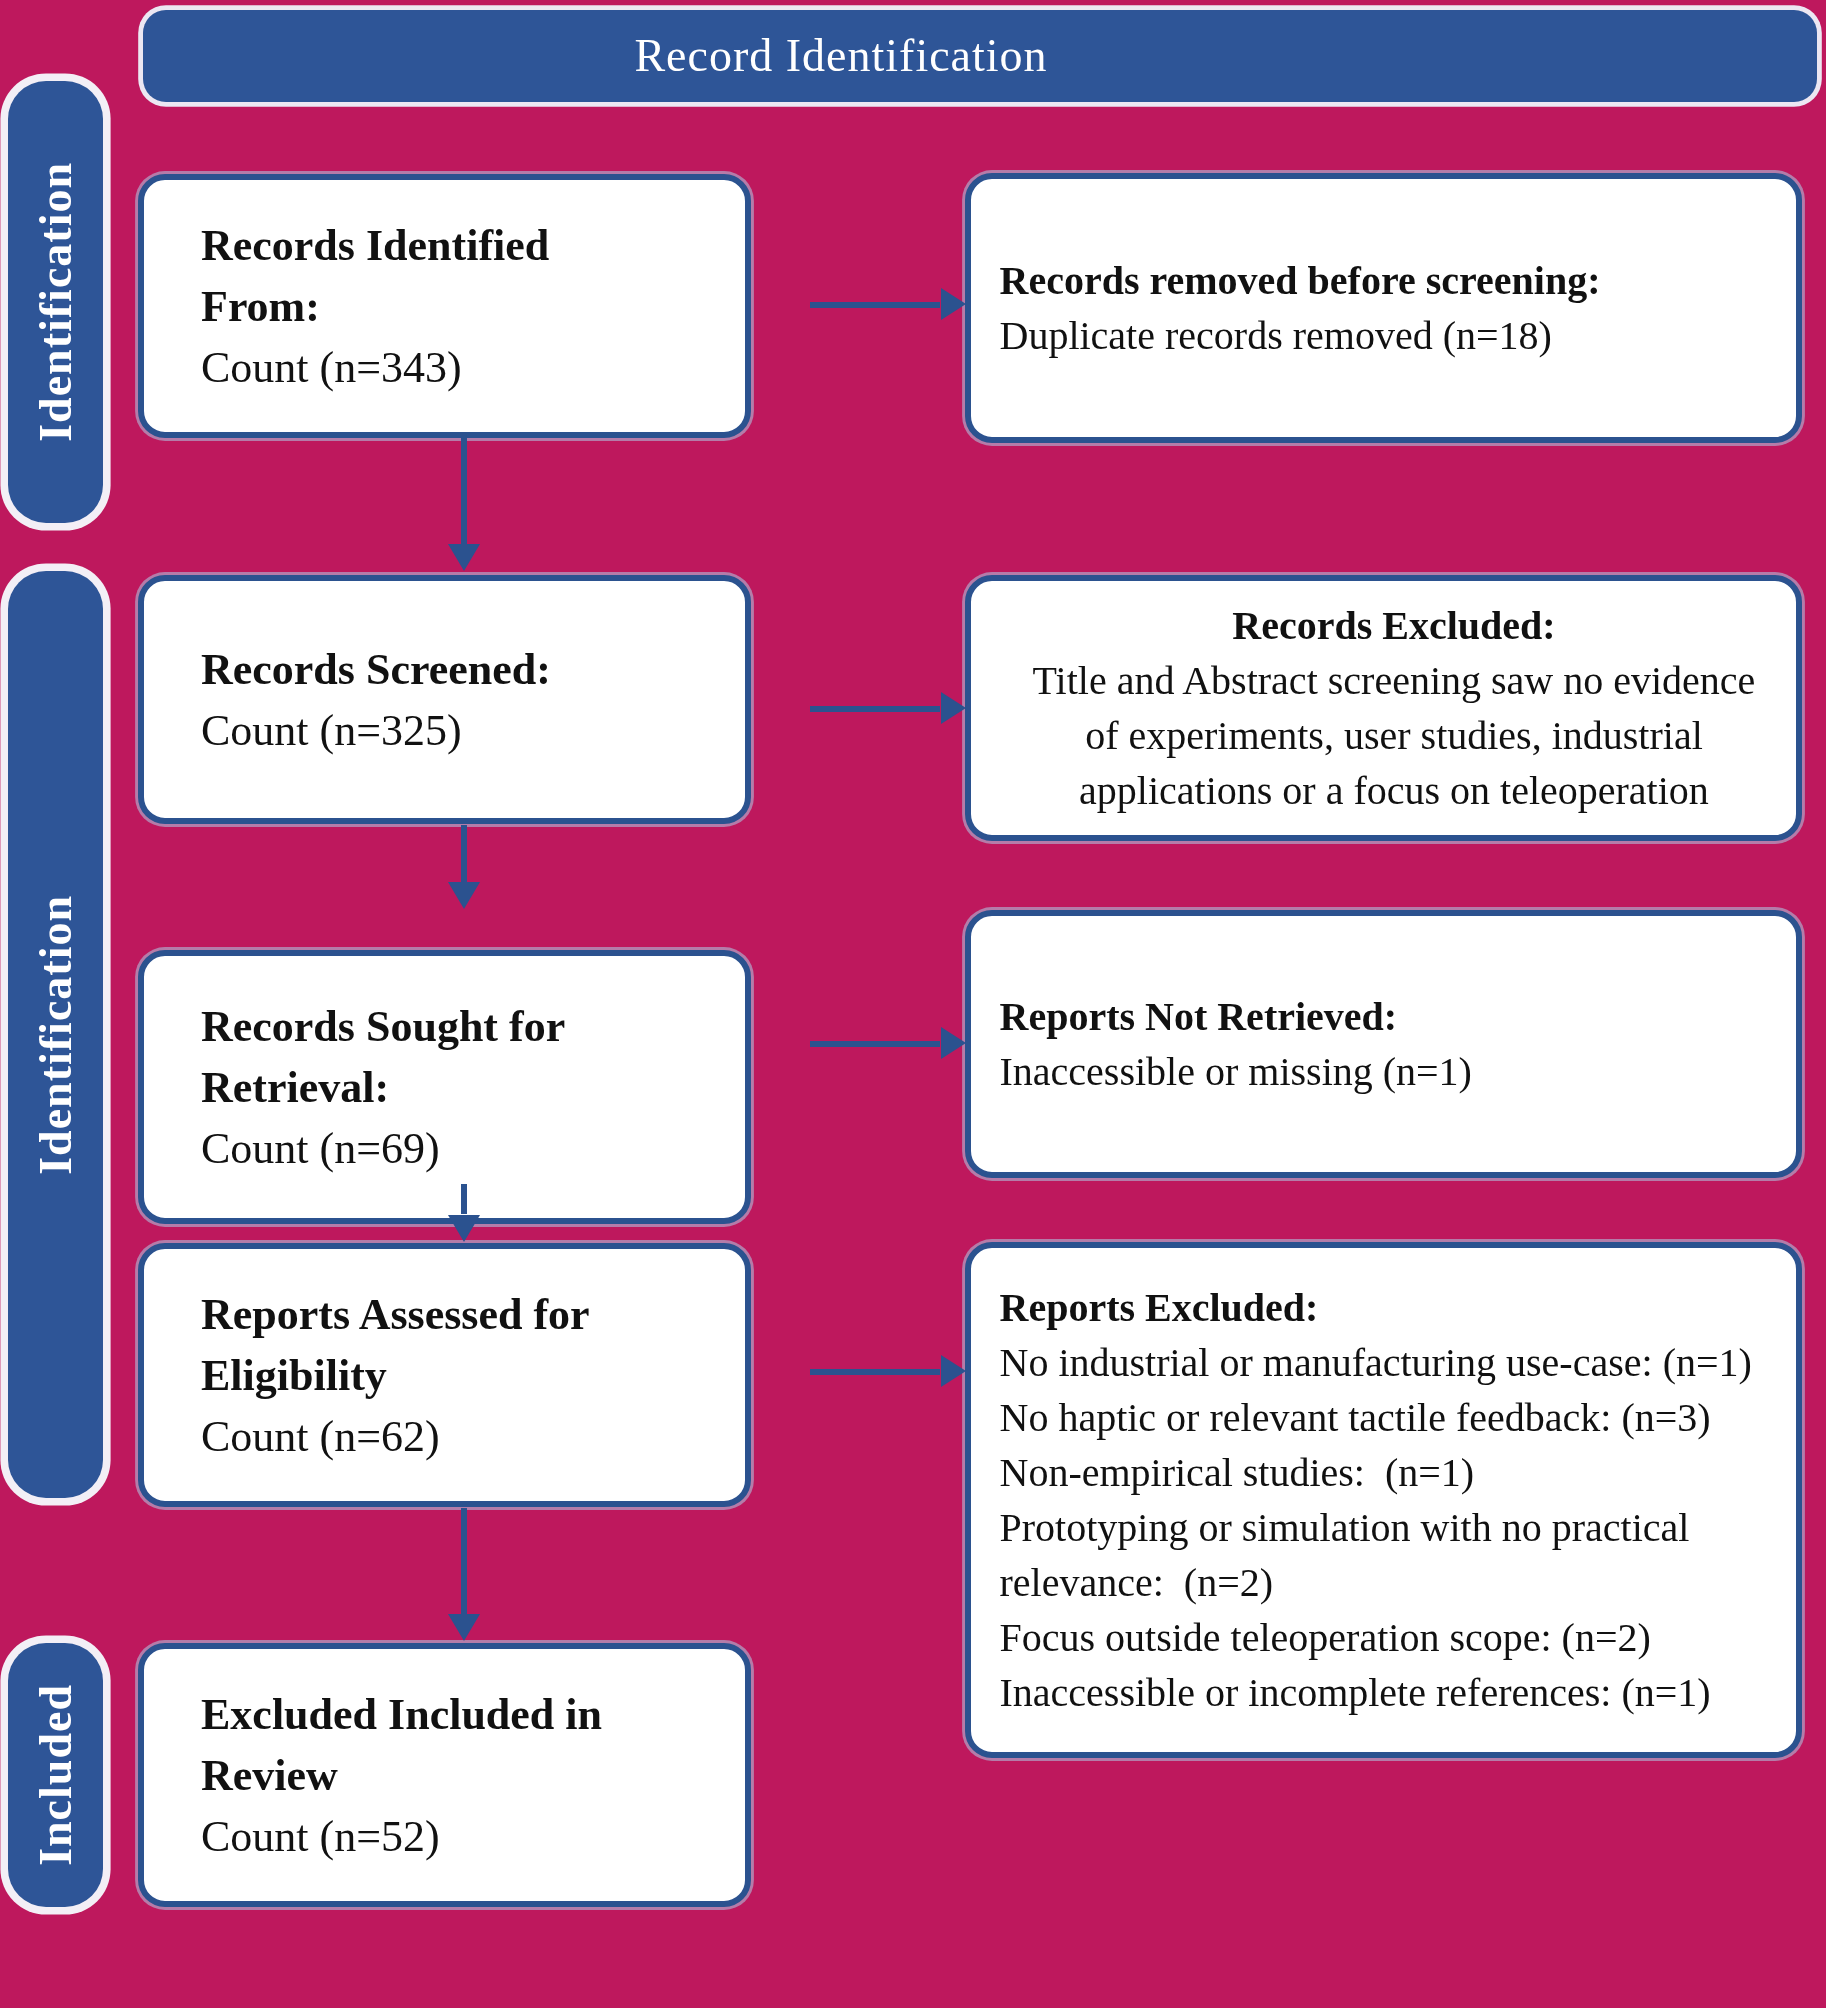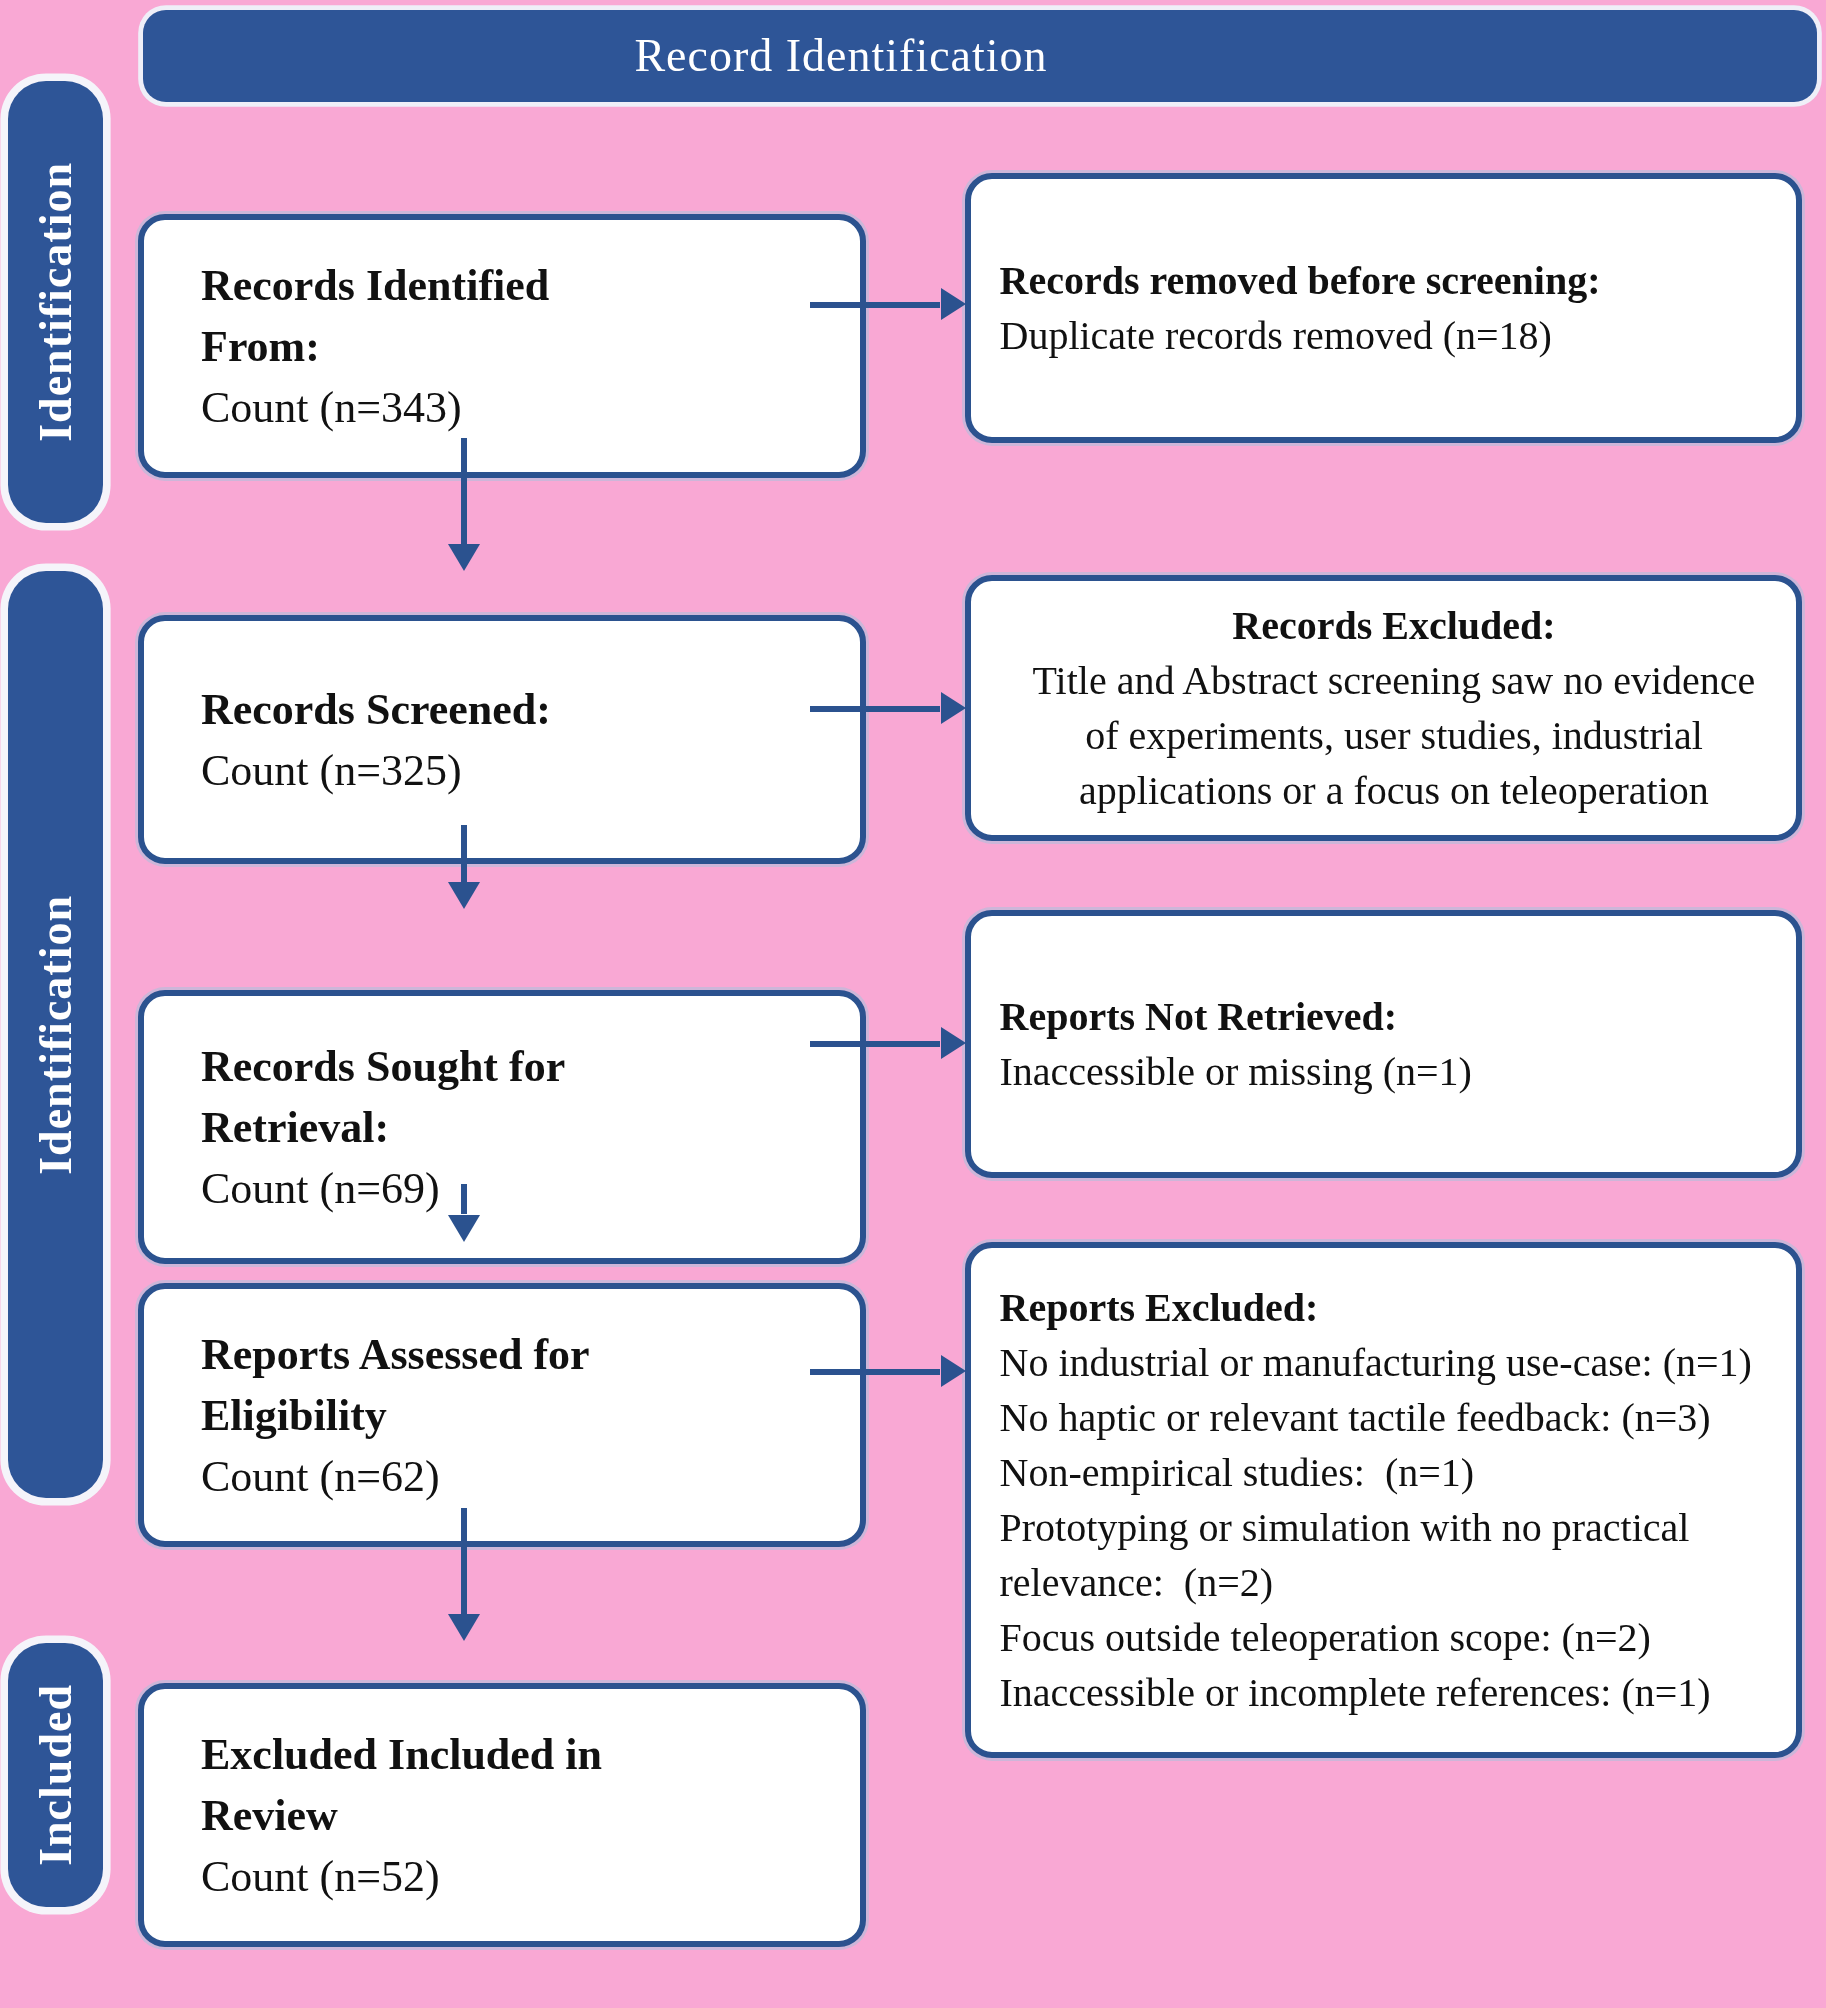--- a/index.html
+++ b/index.html
@@ -1,19 +1,19 @@
 <!DOCTYPE html>
 <html style="font-size:15px"><head>
 <meta charset="utf-8">
 <style>
   html,body{margin:0;padding:0;background:#000;}
   .canvas{
     position:relative;
     width:1826px;height:2009px;
-    background:#f9a8d4;
+    background:#be185d;
     font-family:"Liberation Serif","DejaVu Serif",serif;
     overflow:hidden;
   }
   
   .header-bar{
     position:absolute;left:143px;top:9.5px;width:1674px;height:92px;
     background:#2e5597;border-radius:23px;
     box-shadow:0 0 0 4.8px rgba(238,242,250,0.95);
     display:flex;align-items:center;justify-content:center;
   }
@@ -36,21 +36,21 @@
   .stage-2{top:571px;height:927px;}
   .stage-3{top:1643px;height:264px;}
   
   .box{
     position:absolute;background:#ffffff;
     border:6.7px solid #2b528f;border-radius:27px;
     box-shadow:0 0 0 2.9px rgba(175,192,220,0.6);
     display:flex;flex-direction:column;justify-content:center;
     color:#111111;box-sizing:border-box;
   }
-  .lbox{left:138px;width:728px;padding-left:57px;padding-right:15px;margin-top:40px;}
+  .lbox{left:138px;width:613px;padding-left:57px;padding-right:15px;}
   .lbox .tline,.lbox .count{font-size:44px;line-height:61px;white-space:pre;}
   .lbox .tline{font-weight:700;}
   .rbox{left:965px;width:837px;padding-left:28.5px;padding-right:7.6px;}
   .rbox .rtitle{font-weight:700;font-size:40px;line-height:55px;white-space:pre;}
   .rbox .rline{font-size:40px;line-height:55px;white-space:pre;}
   .lbox-1{top:174px;height:264px;}
   .lbox-2{top:575px;height:249px;}
   .lbox-3{top:950px;height:274px;}
   .lbox-4{top:1243px;height:264px;}
   .lbox-5{top:1643px;height:264px;}

